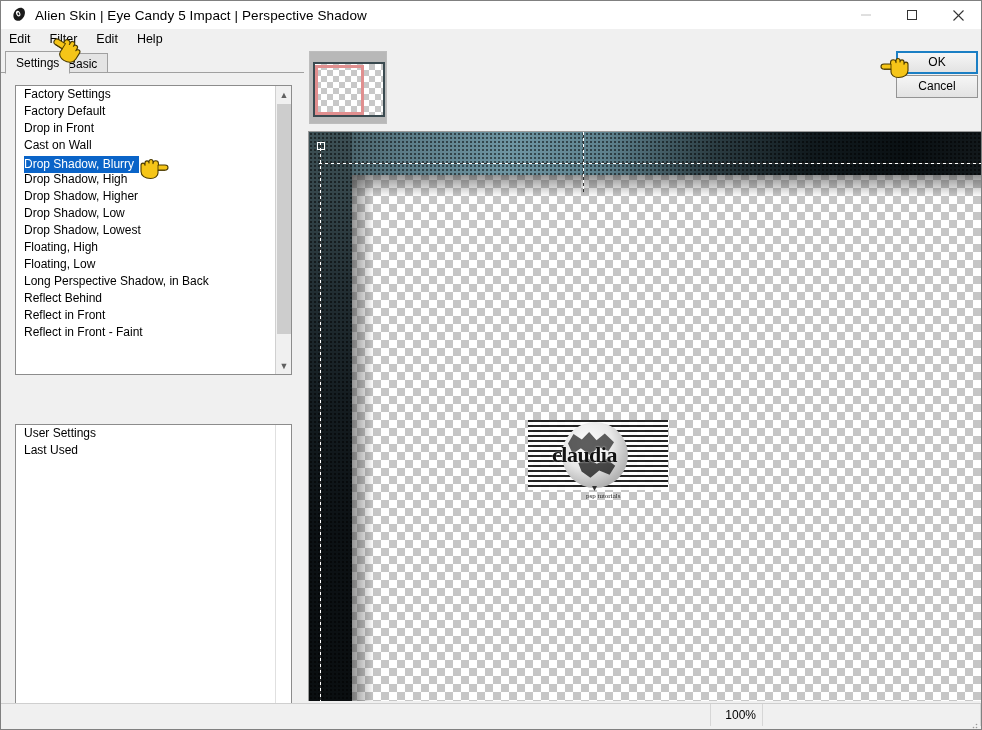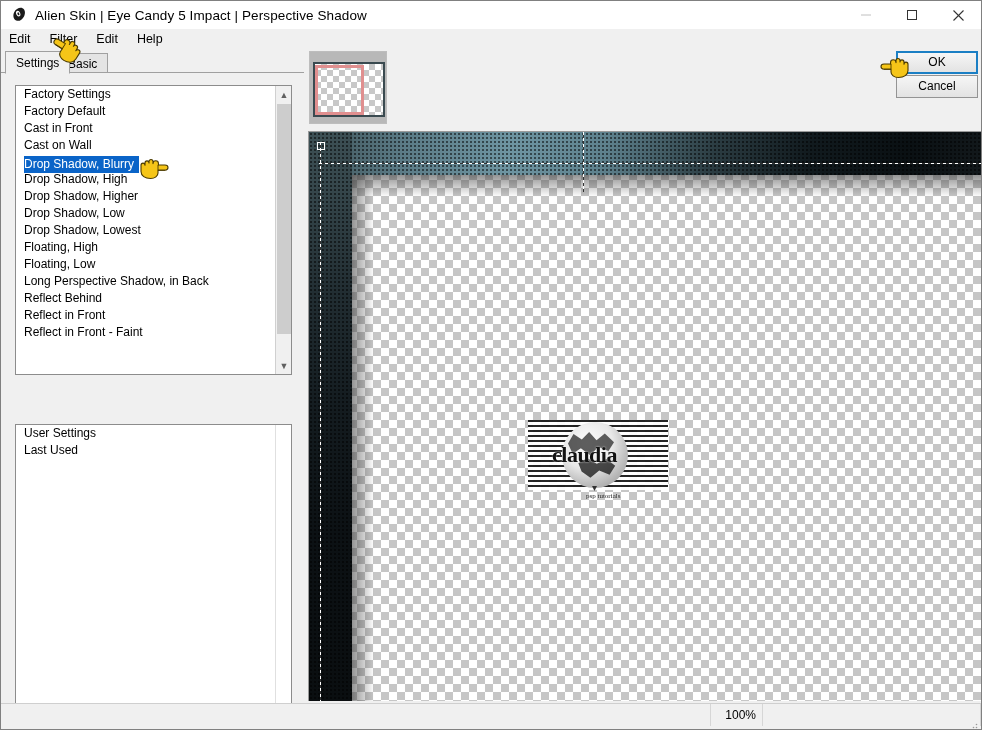--- a/index.html
+++ b/index.html
@@ -446,21 +446,21 @@
 
     <div id="tabstrip">
       <div class="tab active" id="tab-settings">Settings</div>
       <div class="tab" id="tab-basic">Basic</div>
     </div>
 
     <div id="preset-list">
       <div class="listinner">
         <div class="listrow">Factory Settings</div>
         <div class="listrow">Factory Default</div>
-        <div class="listrow">Cast in Front</div>
+        <div class="listrow">Drop in Front</div>
         <div class="listrow">Cast on Wall</div>
         <div class="selwrap">
           <span class="listrow selected">Drop Shadow, Blurry</span>
         </div>
         <div class="listrow">Drop Shadow, High</div>
         <div class="listrow">Drop Shadow, Higher</div>
         <div class="listrow">Drop Shadow, Low</div>
         <div class="listrow">Drop Shadow, Lowest</div>
         <div class="listrow">Floating, High</div>
         <div class="listrow">Floating, Low</div>

